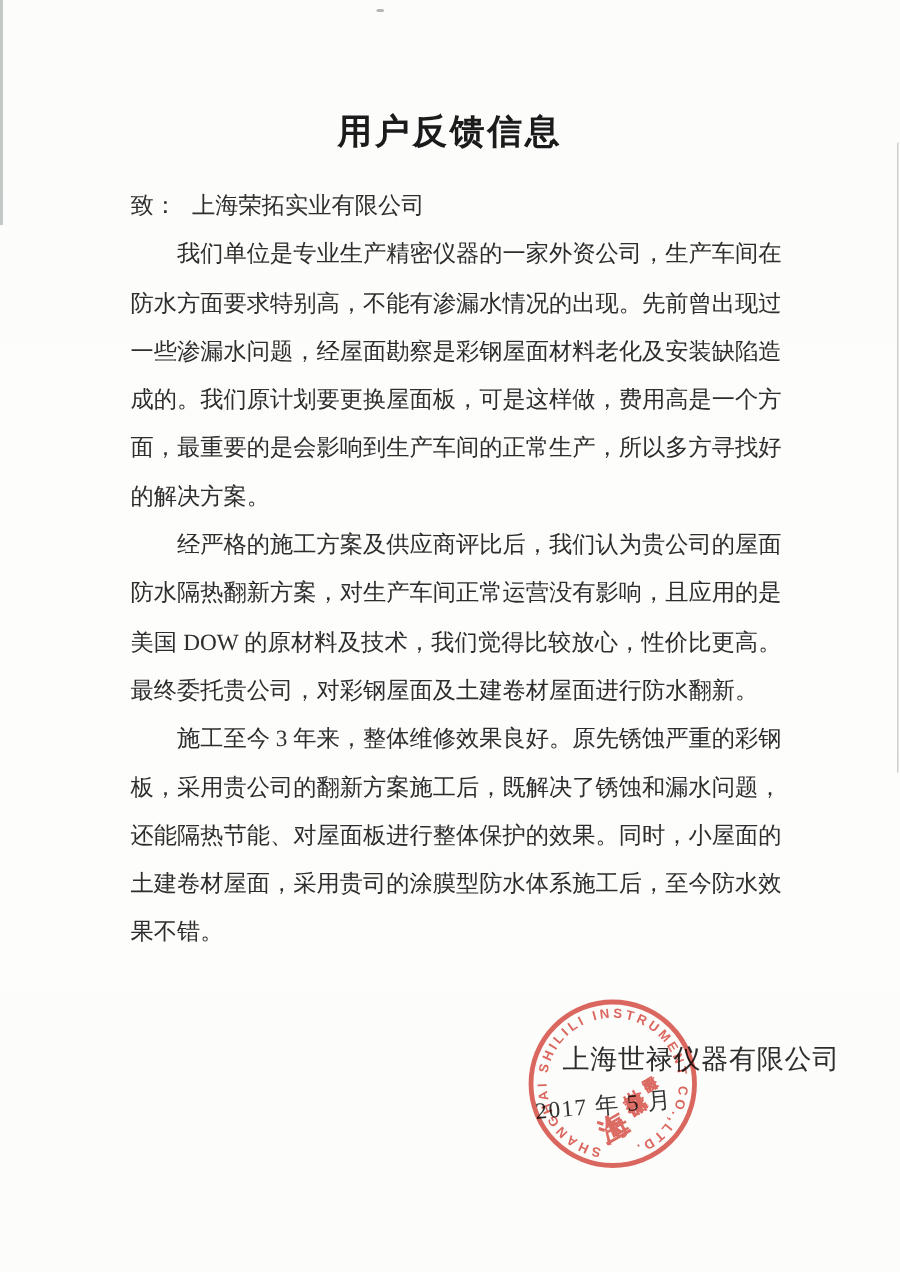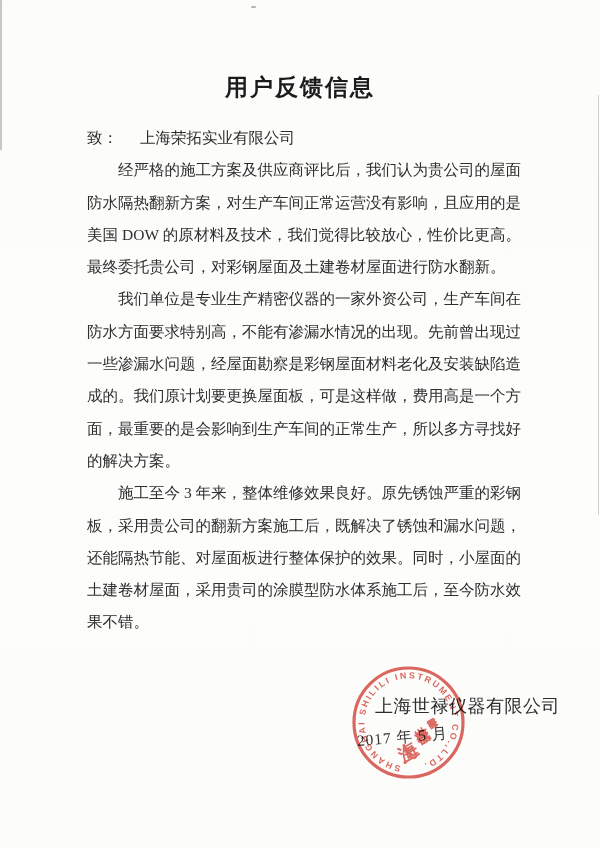--- a/index.html
+++ b/index.html
@@ -40,21 +40,21 @@
     color: #1b1b1b;
   }
   .body-text {
     position: absolute; top: 122px; left: 87px;
     width: 434px;
     font-size: 15.5px;
     line-height: 32.3px;
     color: #2d2d2d;
   }
   .to-line { white-space: nowrap; }
-  .to-name { margin-left: 22px; }
+  .to-name { margin-left: 10px; }
   .para {
     margin: 0;
     text-indent: 2em;
     text-align: justify;
   }
   .sig-company {
     position: absolute; top: 694px; left: 349px;
     font-size: 18px;
     letter-spacing: 0.5px;
     color: #2d2d2d;
@@ -104,22 +104,22 @@
 <div class="page">
 
   <div class="scan-edge-left"></div>
   <div class="scan-edge-right"></div>
   <div class="speck"></div>
 
   <div class="title">用户反馈信息</div>
 
   <div class="body-text">
     <div class="to-line"><span>致：</span><span class="to-name">上海荣拓实业有限公司</span></div>
+    <p class="para">我们单位是专业生产精密仪器的一家外资公司，生产车间在防水方面要求特别高，不能有渗漏水情况的出现。先前曾出现过一些渗漏水问题，经屋面勘察是彩钢屋面材料老化及安装缺陷造成的。我们原计划要更换屋面板，可是这样做，费用高是一个方面，最重要的是会影响到生产车间的正常生产，所以多方寻找好的解决方案。</p>
     <p class="para">经严格的施工方案及供应商评比后，我们认为贵公司的屋面防水隔热翻新方案，对生产车间正常运营没有影响，且应用的是美国 DOW 的原材料及技术，我们觉得比较放心，性价比更高。最终委托贵公司，对彩钢屋面及土建卷材屋面进行防水翻新。</p>
-    <p class="para">我们单位是专业生产精密仪器的一家外资公司，生产车间在防水方面要求特别高，不能有渗漏水情况的出现。先前曾出现过一些渗漏水问题，经屋面勘察是彩钢屋面材料老化及安装缺陷造成的。我们原计划要更换屋面板，可是这样做，费用高是一个方面，最重要的是会影响到生产车间的正常生产，所以多方寻找好的解决方案。</p>
     <p class="para">施工至今 3 年来，整体维修效果良好。原先锈蚀严重的彩钢板，采用贵公司的翻新方案施工后，既解决了锈蚀和漏水问题，还能隔热节能、对屋面板进行整体保护的效果。同时，小屋面的土建卷材屋面，采用贵司的涂膜型防水体系施工后，至今防水效果不错。</p>
   </div>
 
   <div class="sig-company">上海世禄仪器有限公司</div>
   <div class="sig-date">2017 年 5 月</div>
 
   <div class="stamp">
     <svg width="119" height="119" viewBox="0 0 119 119">
       <circle cx="59.5" cy="59.5" r="54.5" fill="none" stroke="#d6493f" stroke-width="3.2" opacity="0.9"></circle>
       <path id="sealTextPath" d="M 51.9 102.8 A 44 44 0 1 1 73.1 101.3" fill="none"></path>

